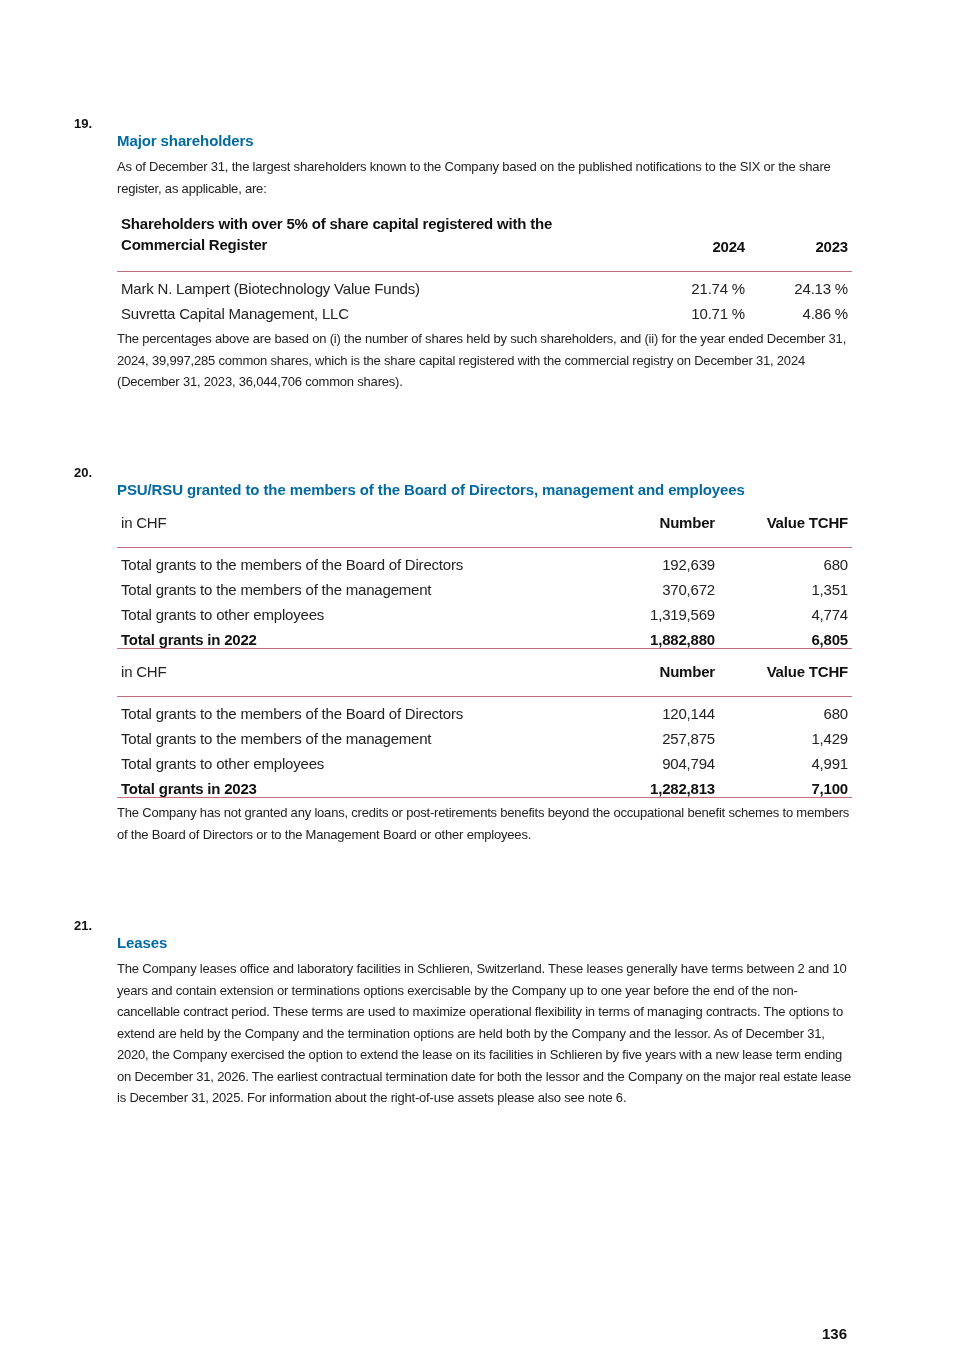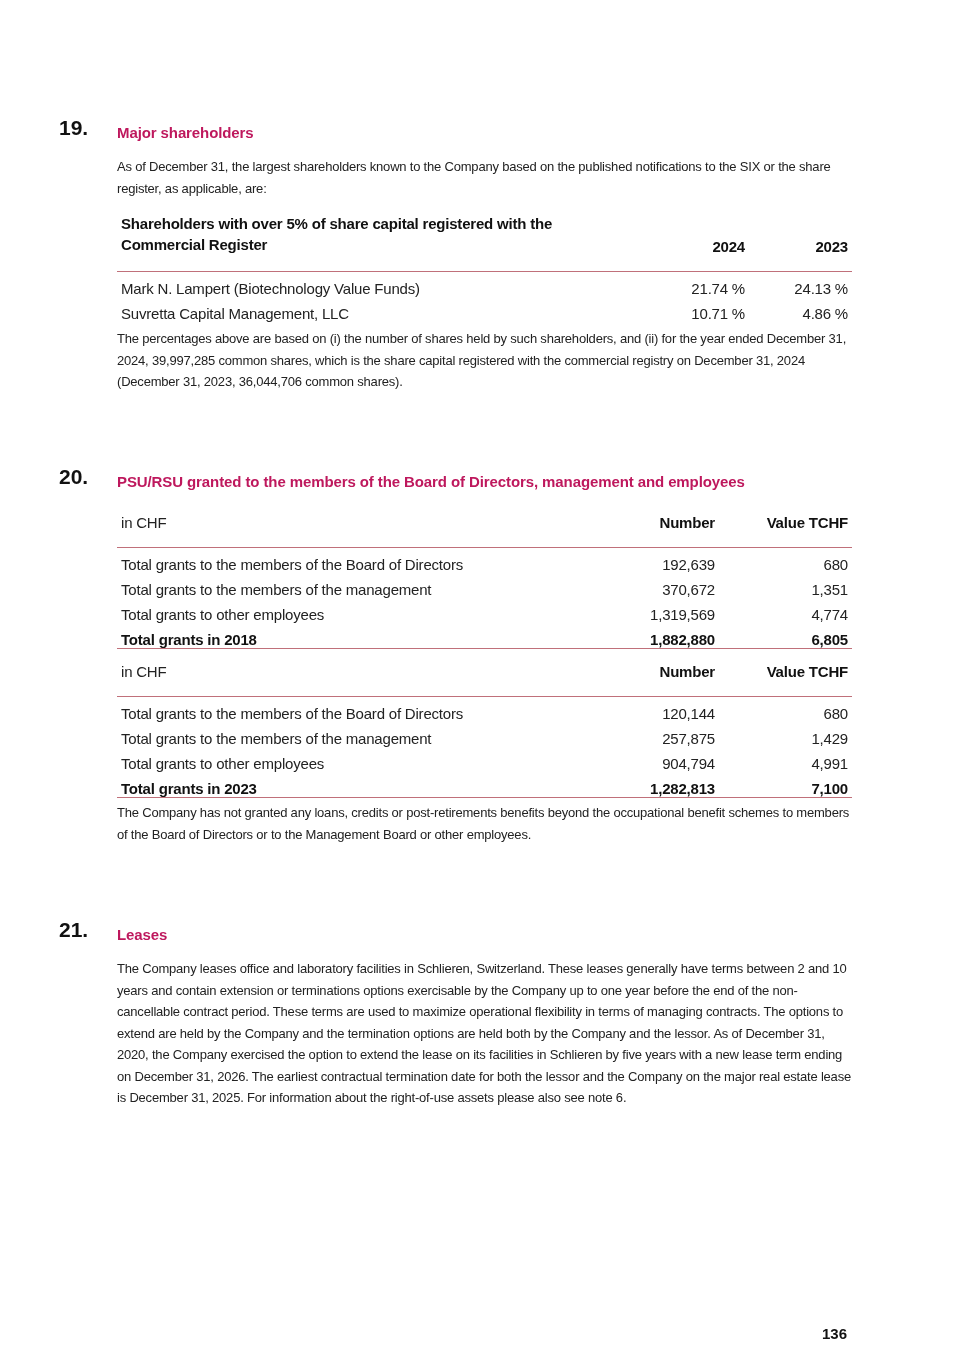--- a/index.html
+++ b/index.html
@@ -3,26 +3,26 @@
 <meta charset="utf-8">
 <style>
   html, body { margin: 0; padding: 0; background: #ffffff; }
   body {
     width: 968px; height: 1365px; position: relative; overflow: hidden;
     font-family: "Liberation Sans", "DejaVu Sans", sans-serif;
     color: #1a1a1a;
   }
   .sec-head { position: absolute; left: 0; width: 968px; height: 20px; }
   .sec-num {
-    position: absolute; left: 59px; top: 0;
-    font-size: 21px; font-weight: bold; color: #111;
+    position: absolute; left: 74px; top: 0;
+    font-size: 13px; font-weight: bold; color: #111;
   }
   .sec-title {
-    position: absolute; left: 117px; top: 8px;
-    font-size: 15px; font-weight: bold; color: #be185d; letter-spacing: -0.1px;
+    position: absolute; left: 117px; top: 16px;
+    font-size: 15px; font-weight: bold; color: #0369a1; letter-spacing: -0.1px;
   }
   .para {
     position: absolute; left: 117px; width: 740px;
     font-size: 13px; line-height: 21.5px; color: #222;
     letter-spacing: -0.2px; margin: 0;
   }
   table.tbl {
     position: absolute; left: 117px; width: 735px;
     border-collapse: collapse; font-size: 15px; color: #222;
   }
@@ -94,21 +94,21 @@
     <td>Total grants to the members of the management</td>
     <td class="r">370,672</td>
     <td class="r">1,351</td>
   </tr>
   <tr>
     <td>Total grants to other employees</td>
     <td class="r">1,319,569</td>
     <td class="r">4,774</td>
   </tr>
   <tr class="total">
-    <td class="b">Total grants in 2018</td>
+    <td class="b">Total grants in 2022</td>
     <td class="b r">1,882,880</td>
     <td class="b r">6,805</td>
   </tr>
 </tbody>
   </table>
 
 <table class="tbl" style="top:655px;">
   <tbody>
       <tr class="head">
     <th style="text-align:left;">in CHF</th>

